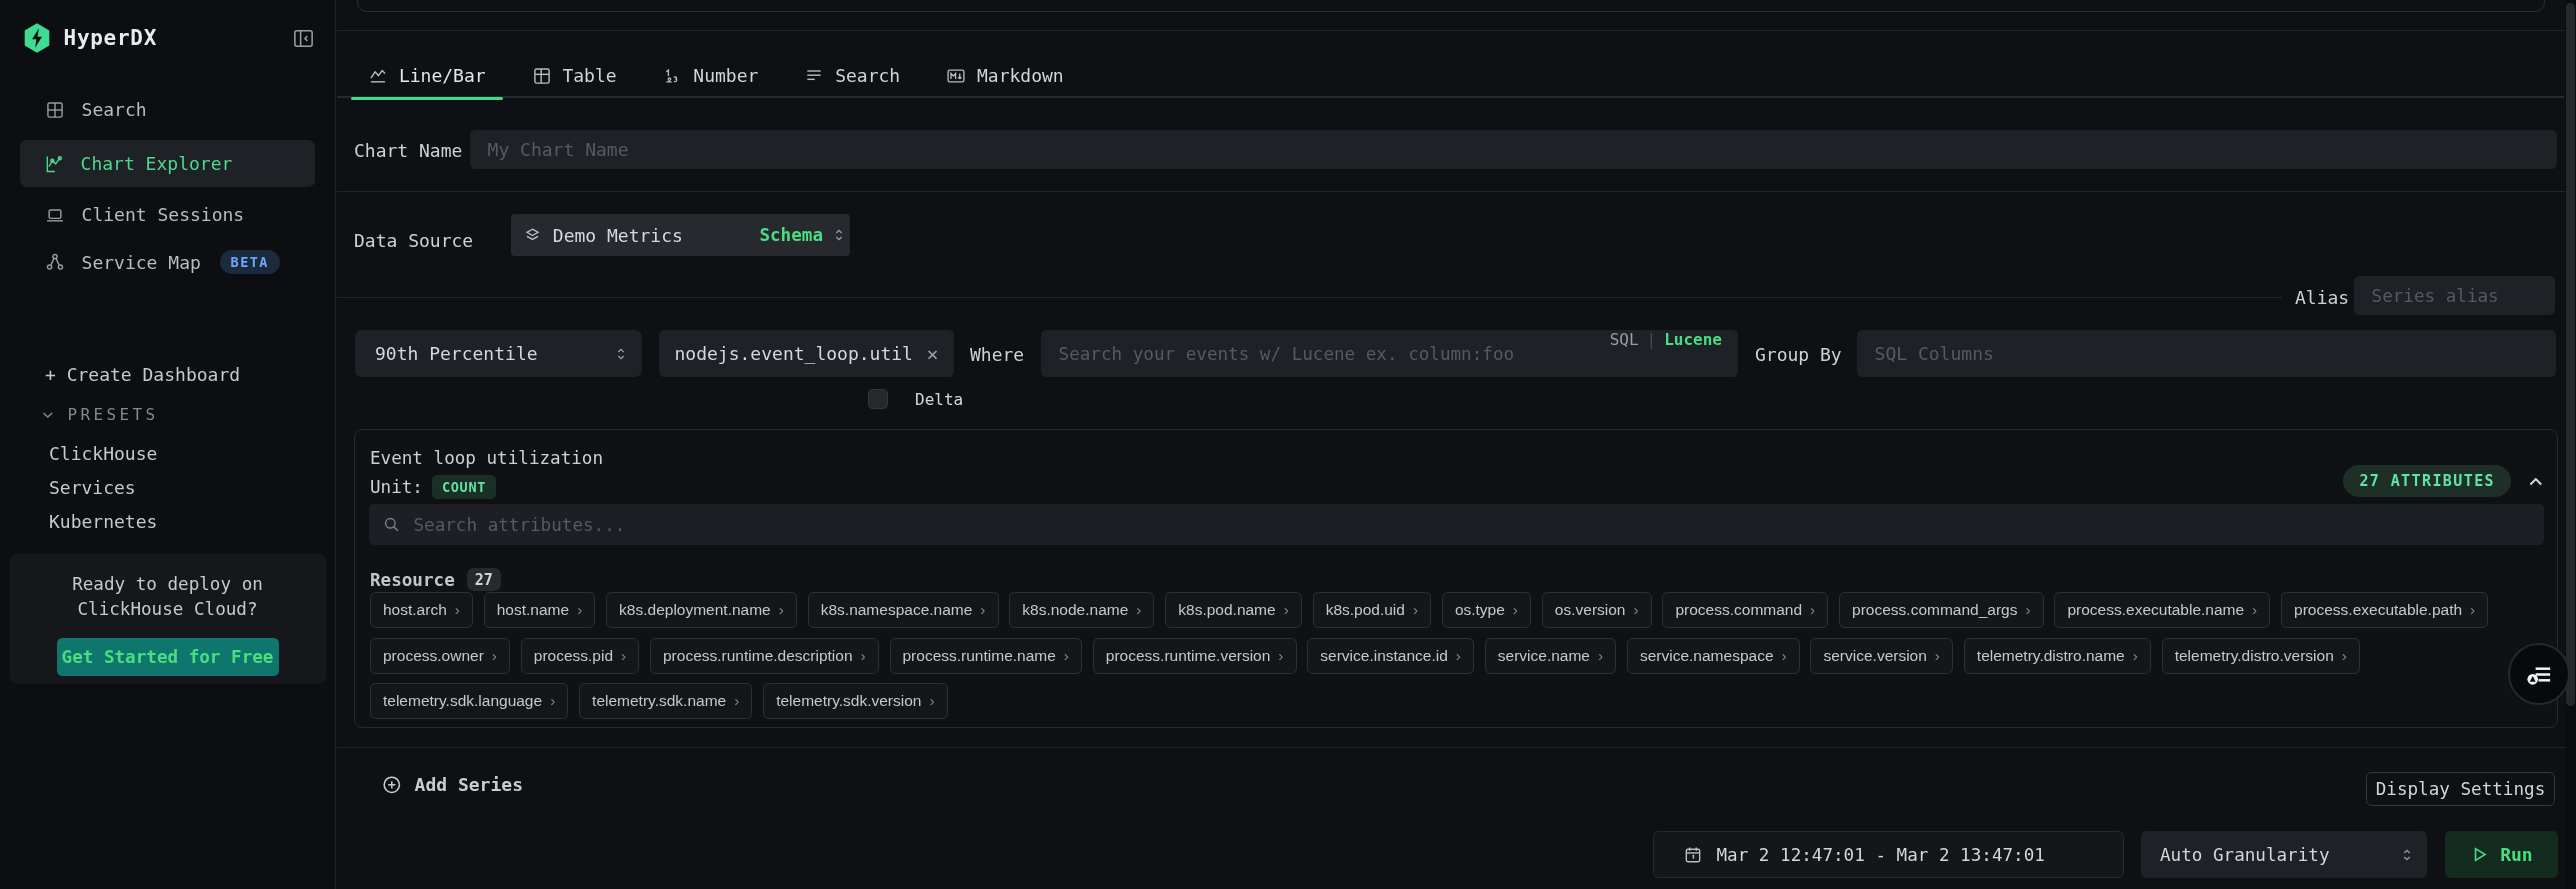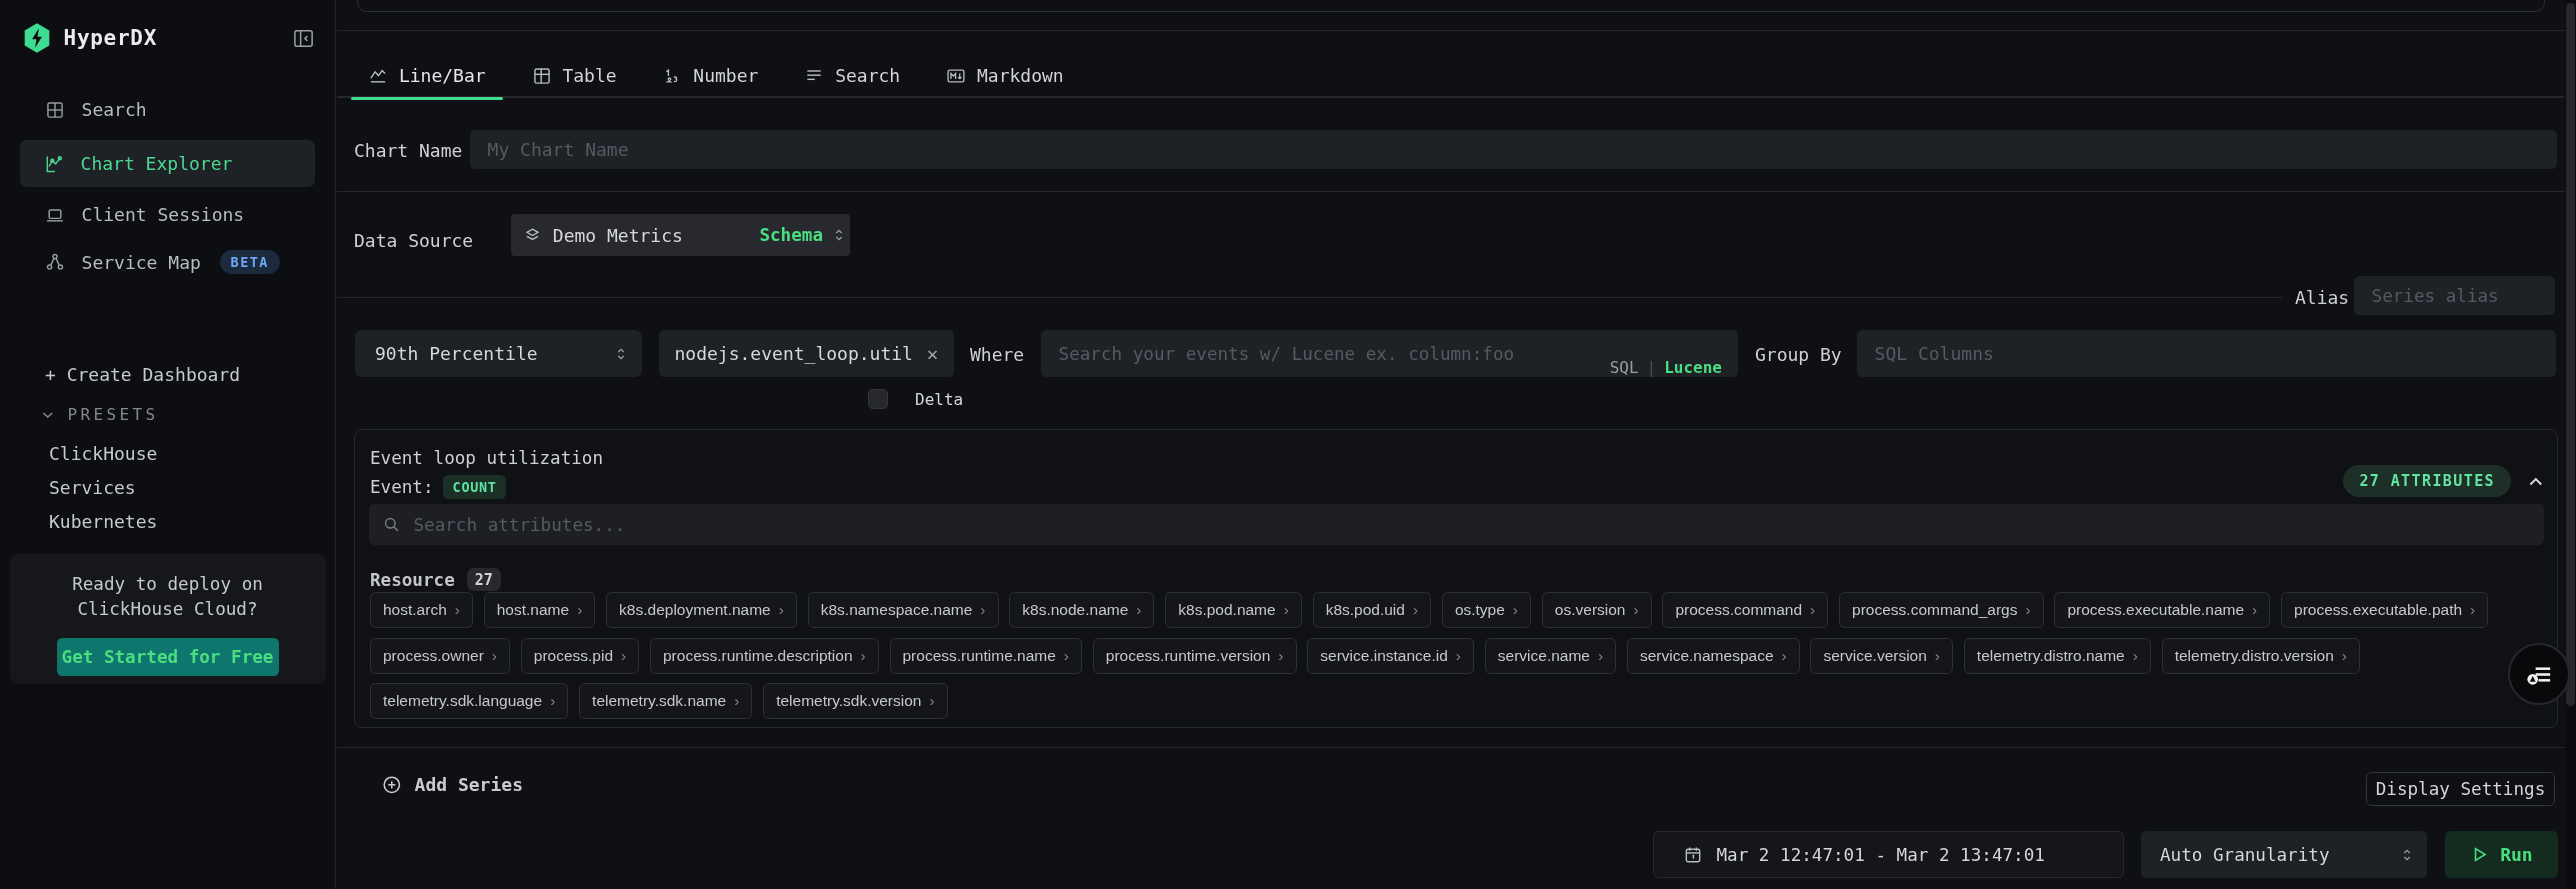--- a/index.html
+++ b/index.html
@@ -112,21 +112,21 @@
   .metric-tag {
     position:absolute; left:322px; top:0; width:295px; height:47px;
     background:#1e2126; border-radius:5.4px; display:flex; align-items:center; justify-content:center;
     color:#d6d8dc; font-size:18px; cursor:pointer;
   }
   .metric-close { margin-left:13.5px; color:#9da0a6; font-size:20px; cursor:pointer; }
   .where-label { position:absolute; left:633px; top:13.5px; }
   .where-wrap { position:absolute; left:704px; top:0; width:697px; height:47px; }
   .where-input { width:100%; height:100%; padding-right:169px; font-size:17.6px; }
   .lang-toggle {
-    position:absolute; right:16px; top:0; height:47px; display:flex; align-items:flex-end;
+    position:absolute; right:16px; top:0; height:47px; display:flex; align-items:flex-start;
     font-size:16px; cursor:pointer;
   }
   .lang-sql { color:#9a9da3; }
   .lang-sep { color:#4a4d53; margin:0 8px; }
   .lang-lucene { color:#4ade80; font-weight:bold; }
   .groupby-label { position:absolute; left:1418px; top:13.5px; }
   .groupby-input { position:absolute; left:1520px; top:0; width:699px; height:47px; font-size:18px; }
 
   .delta-row { position:absolute; left:531px; top:389px; display:flex; align-items:center; }
   .delta-checkbox {
@@ -423,21 +423,21 @@
     </div>
 
     <div class="delta-row">
       <div class="delta-checkbox"></div>
       <span class="delta-label">Delta</span>
     </div>
 
     <div class="attr-panel">
       <div class="attr-title">Event loop utilization</div>
       <div class="unit-row">
-        <span class="unit-label">Event:</span>
+        <span class="unit-label">Unit:</span>
         <span class="unit-badge">COUNT</span>
       </div>
       <div class="attr-count-pill">27 ATTRIBUTES</div>
       <span class="attr-collapse">
         <svg width="21.6" height="21.6" viewBox="0 0 24 24" fill="none" stroke="currentColor" stroke-width="2.2">
             <path d="M6 15 L12 9 L18 15"></path>
           </svg>
       </span>
       <div class="attr-search-wrap">
         <span class="attr-search-icon">

